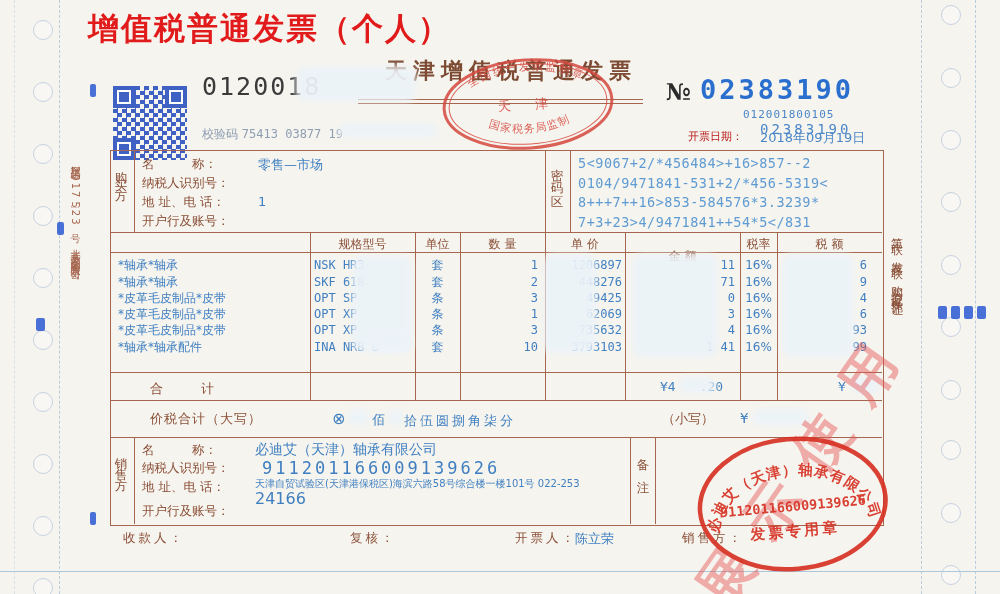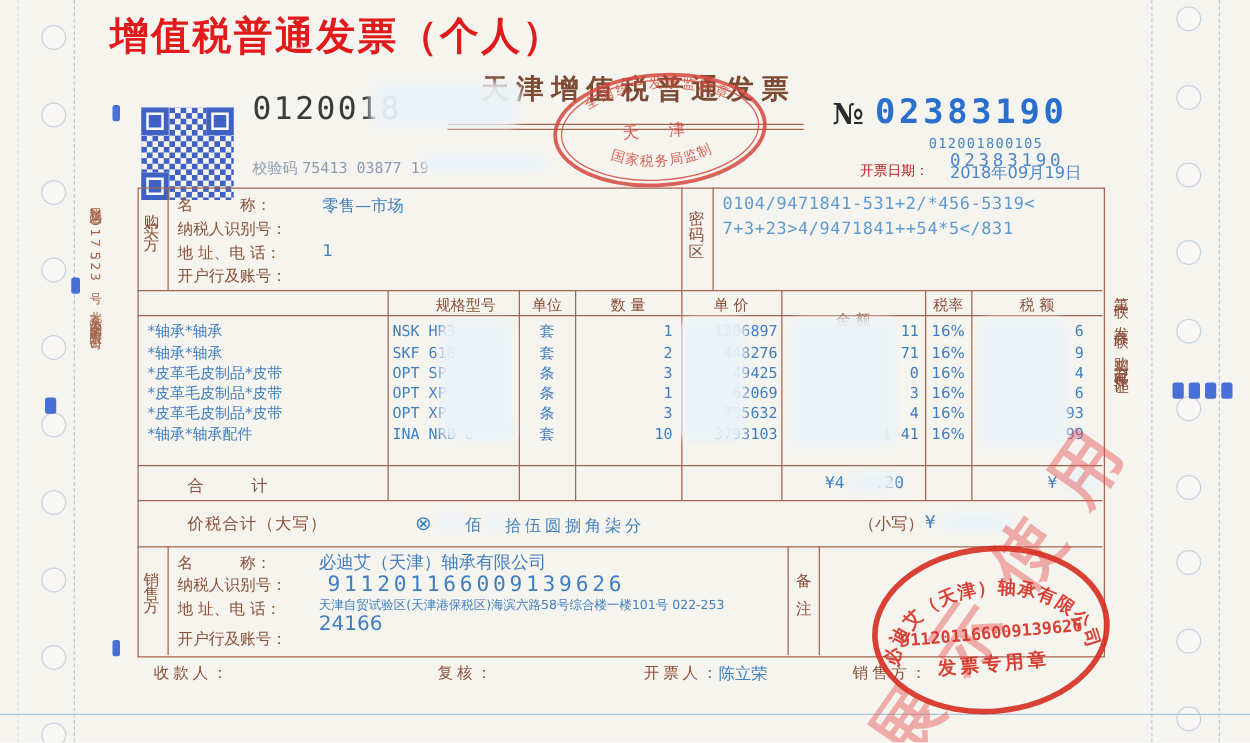--- a/index.html
+++ b/index.html
@@ -156,25 +156,27 @@
   <div class="abs val-blue" style="left:258px;top:156px;font-size:13px">零售—市场</div>
   <div class="abs label-b" style="left:142px;top:175px">纳税人识别号：</div>
   <div class="abs val-blue" style="left:258px;top:175px;font-size:13px"></div>
   <div class="abs label-b" style="left:142px;top:194px">地 址、电 话：</div>
   <div class="abs val-blue" style="left:258px;top:194px;font-size:13px">1</div>
   <div class="abs label-b" style="left:142px;top:213px">开户行及账号：</div>
   <div class="abs val-blue" style="left:258px;top:213px;font-size:13px"></div>
 
   <div class="abs side-label" style="left:548px;top:158px;font-size:12.5px;letter-spacing:14px">密码区</div>
   <div class="abs mono" style="left:578px;top:154px;font-size:13.5px;line-height:19.5px;color:#5e9bd3;letter-spacing:.5px">
+    <div>5&lt;9067+2/*456484&gt;+16&gt;857--2</div>
     <div>0104/9471841-531+2/*456-5319&lt;</div>
+    <div>8+++7++16&gt;853-584576*3.3239*</div>
     <div>7+3+23&gt;4/9471841++54*5&lt;/831</div>
   </div>
 
-  <div class="hdr" style="left:320px;top:236px;width:105px">规格型号</div>
+  <div class="hdr" style="left:310px;top:236px;width:105px">规格型号</div>
   <div class="hdr" style="left:415px;top:236px;width:45px">单位</div>
   <div class="hdr" style="left:460px;top:236px;width:85px">数 量</div>
   <div class="hdr" style="left:545px;top:236px;width:80px">单 价</div>
   <div class="hdr" style="left:625px;top:248px;width:115px">金 额</div>
   <div class="hdr" style="left:740px;top:236px;width:37px">税率</div>
   <div class="hdr" style="left:777px;top:236px;width:105px">税 额</div>
 
   <div>
     <span class="cell blue" style="left:118px;top:257px">*轴承*轴承</span>
     <span class="cell blue mono" style="left:314px;top:257px">NSK HR3</span>
@@ -244,21 +246,21 @@
   <div class="abs brown" style="left:150px;top:380px;font-size:13px;letter-spacing:4px">合　　计</div>
   <div class="abs mono blue" style="left:660px;top:379px;font-size:13px">
     <span>¥4</span><span style="display:inline-block;width:24px"></span><span>.20</span>
   </div>
   <div class="abs mono blue" style="left:838px;top:379px;font-size:13px">¥</div>
 
   <div class="abs brown" style="left:150px;top:410px;font-size:13px;letter-spacing:1px">价税合计（大写）</div>
   <div class="abs blue" style="left:332px;top:409px;font-size:16px">⊗</div>
   <div class="abs blue" style="left:372px;top:411px;font-size:13px">佰</div>
   <div class="abs blue" style="left:404px;top:412px;font-size:13px;letter-spacing:3px">拾伍圆捌角柒分</div>
-  <div class="abs brown" style="left:687px;top:410px;font-size:13px">（小写）</div>
+  <div class="abs brown" style="left:662px;top:410px;font-size:13px">（小写）</div>
   <div class="abs mono blue" style="left:740px;top:410px;font-size:14px">¥</div>
 
   <div class="abs side-label" style="left:112px;top:448px;font-size:12.5px;letter-spacing:10px">销售方</div>
   <div class="abs label-b" style="left:142px;top:442px">名　　　称：</div>
   <div class="abs val-blue" style="left:255px;top:441px;font-size:14px">必迪艾（天津）轴承有限公司</div>
   <div class="abs label-b" style="left:142px;top:460px">纳税人识别号：</div>
   <div class="abs val-blue mono" style="left:262px;top:458px;font-size:17px;letter-spacing:3px">911201166009139626</div>
   <div class="abs label-b" style="left:142px;top:479px">地 址、电 话：</div>
   <div class="abs val-blue" style="left:255px;top:477px;font-size:10px">天津自贸试验区(天津港保税区)海滨六路58号综合楼一楼101号  022-253</div>
   <div class="abs val-blue" style="left:255px;top:489px;font-size:16px">24166</div>

